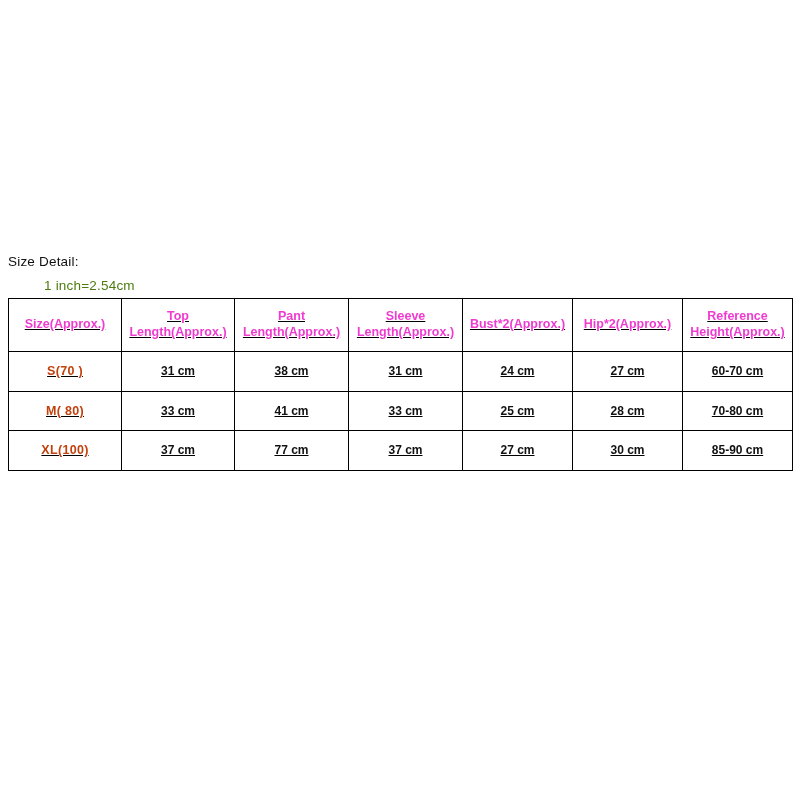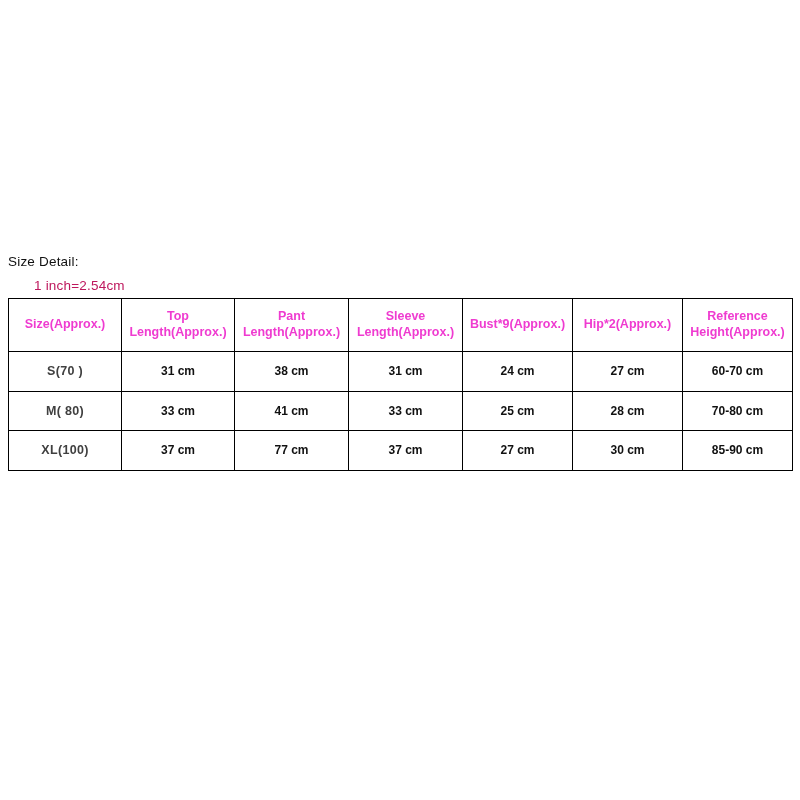--- a/index.html
+++ b/index.html
@@ -25,31 +25,32 @@
   .intro {
     position: absolute;
     left: 8px;
     top: 254px;
     font-size: 13.5px;
     color: #111111;
     letter-spacing: 0.2px;
   }
   .intro2 {
     position: absolute;
-    left: 34px;
+    left: 44px;
     top: 278px;
     font-size: 13.5px;
-    color: #be185d;
+    color: #4d7c0f;
     letter-spacing: 0.2px;
   }
   .table-wrap {
     position: absolute;
     left: 8px;
     top: 298px;
     width: 784px;
+    text-decoration: underline;
   }
   table.size-table {
     border-collapse: collapse;
     width: 784px;
     table-layout: fixed;
   }
   table.size-table th,
   table.size-table td {
     border: 1px solid #000000;
     text-align: center;
@@ -67,21 +68,21 @@
   table.size-table thead th.first-col {
     font-size: 12.5px;
   }
   table.size-table tbody td {
     height: 38.5px;
     font-size: 12px;
     font-weight: bold;
     color: #111111;
   }
   table.size-table tbody td.row-label {
-    color: #404040;
+    color: #c2410c;
     font-weight: bold;
     font-size: 12.5px;
     letter-spacing: 0.3px;
   }
   col.c0 { width: 113px; }
   col.c1 { width: 113px; }
   col.c2 { width: 114px; }
   col.c3 { width: 114px; }
   col.c4 { width: 110px; }
   col.c5 { width: 110px; }
@@ -117,21 +118,21 @@
           </th>
           <th>
             <span>Pant</span><br>
             <span>Length(Approx.)</span>
           </th>
           <th>
             <span>Sleeve</span><br>
             <span>Length(Approx.)</span>
           </th>
           <th>
-            <span>Bust*9(Approx.)</span>
+            <span>Bust*2(Approx.)</span>
           </th>
           <th>
             <span>Hip*2(Approx.)</span>
           </th>
           <th>
             <span>Reference</span><br>
             <span>Height(Approx.)</span>
           </th>
         </tr>
       </thead>

